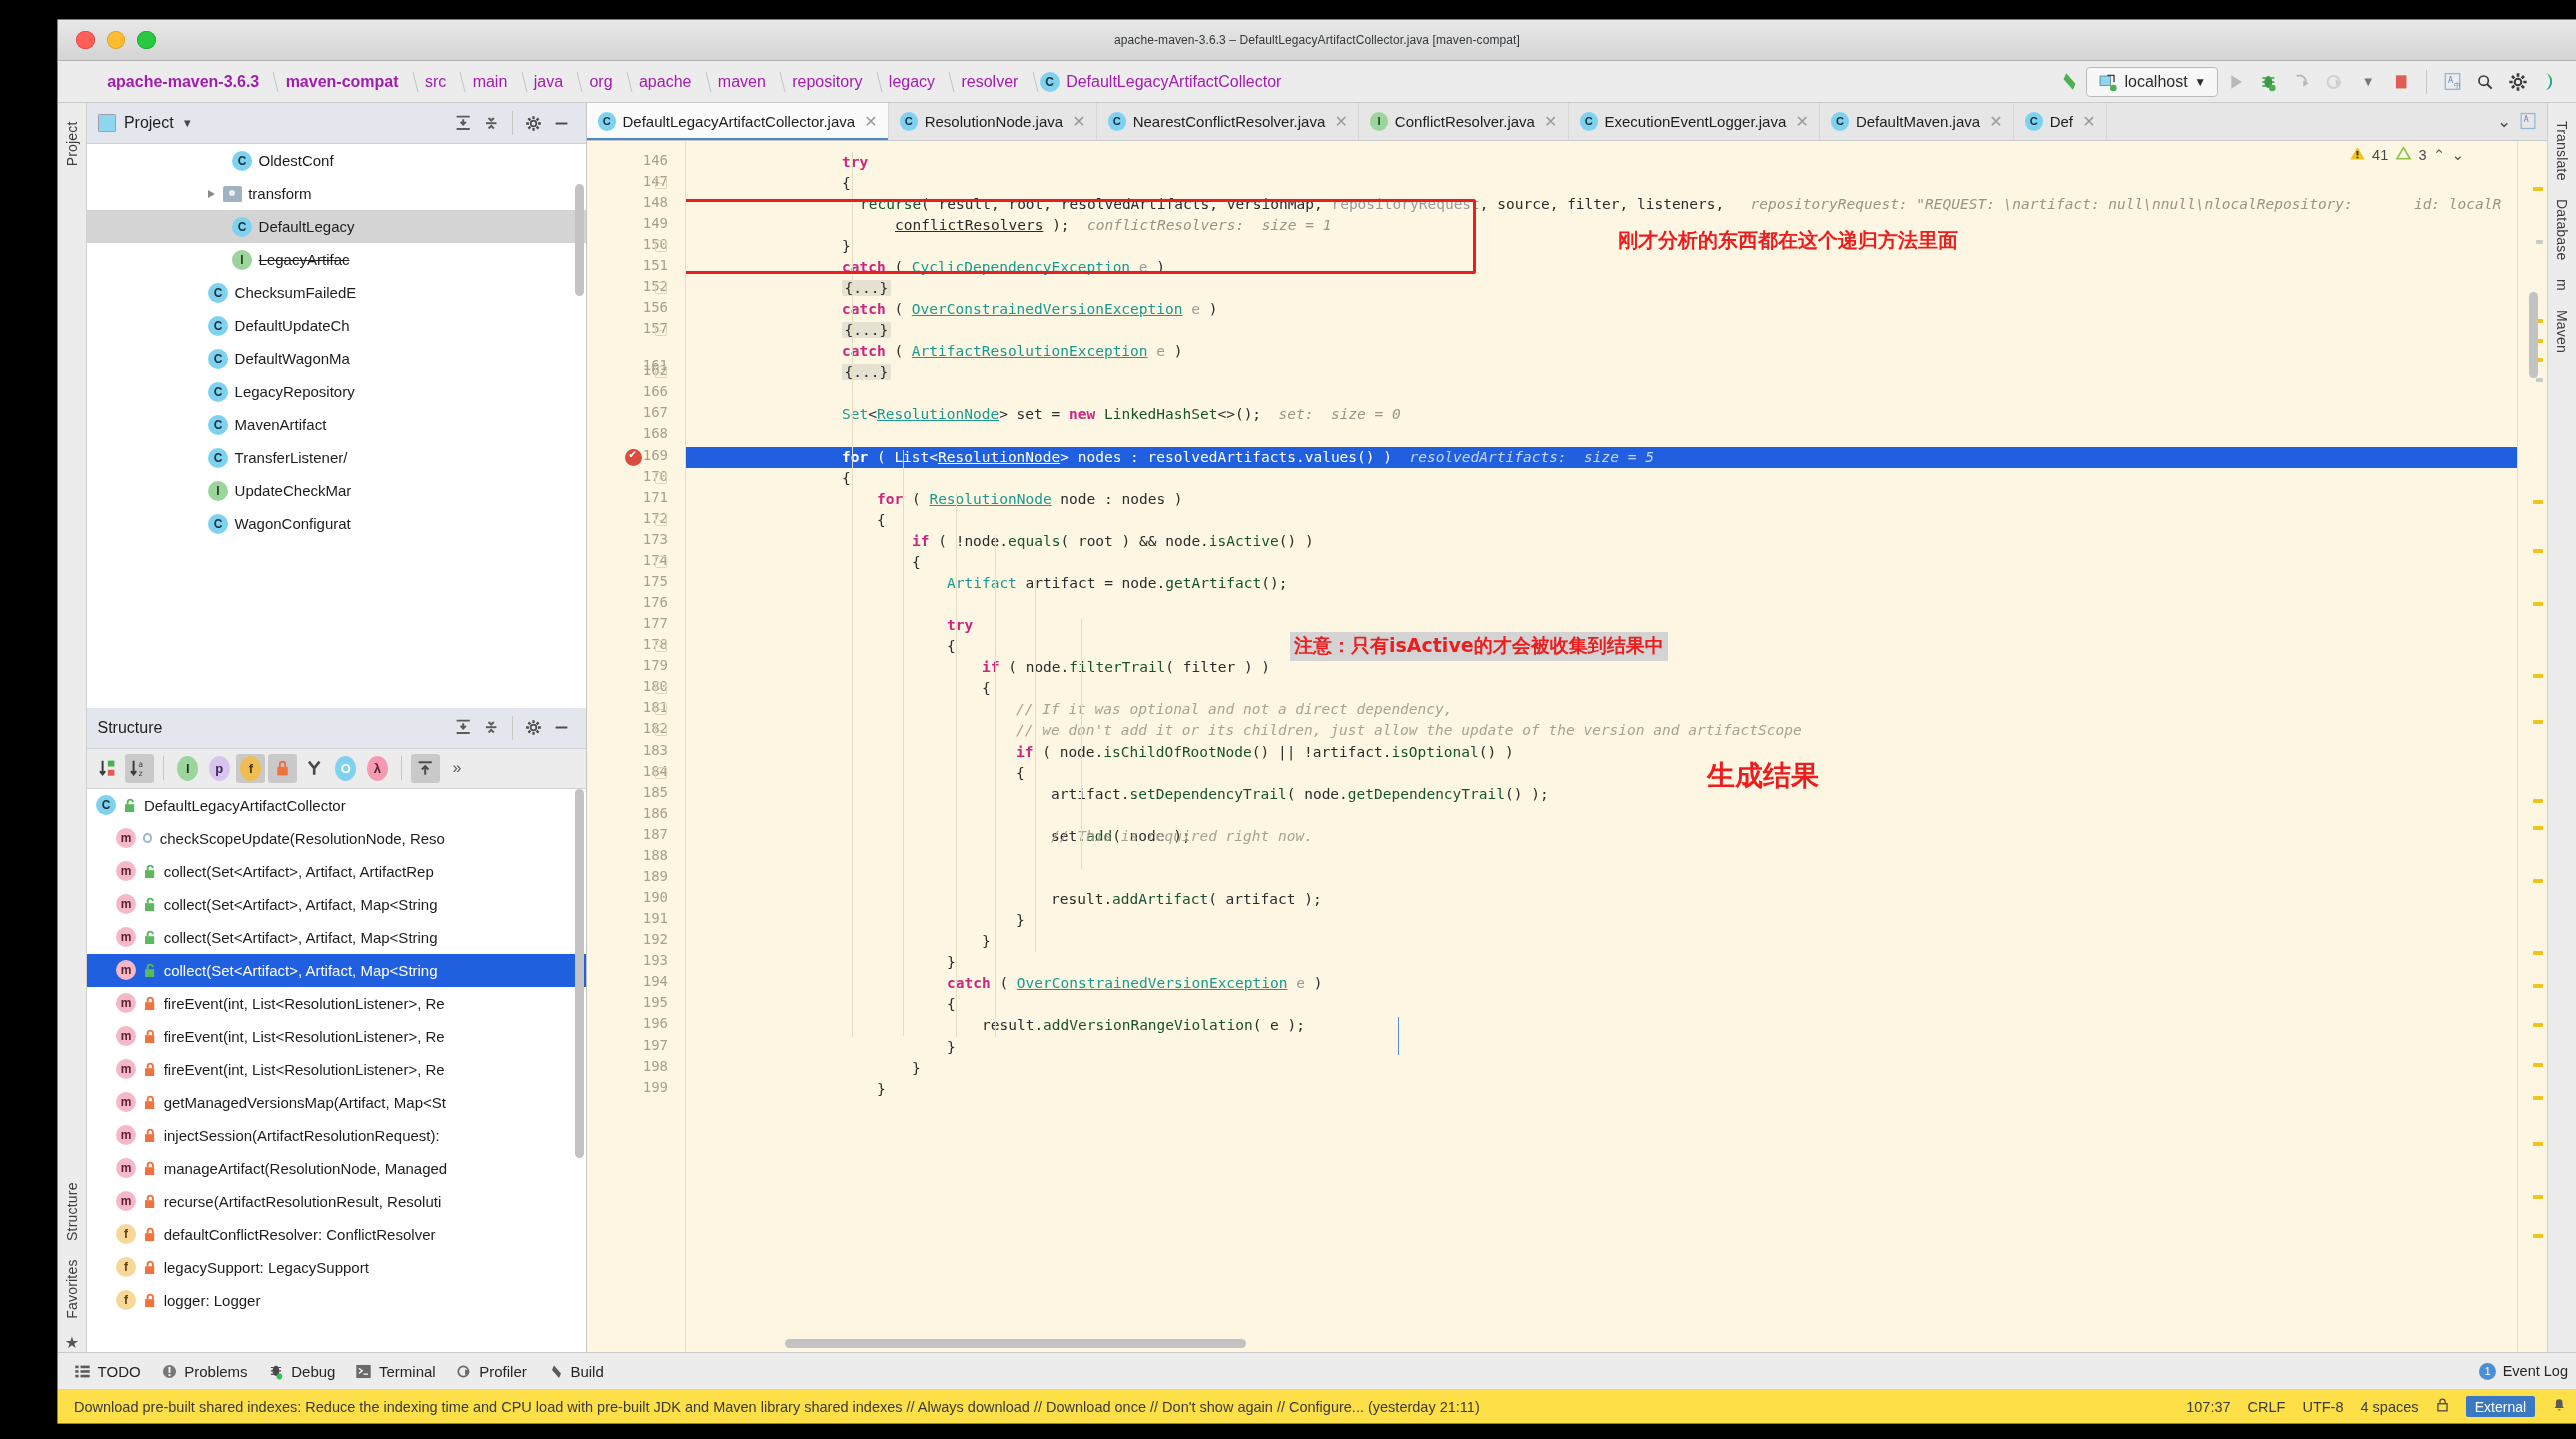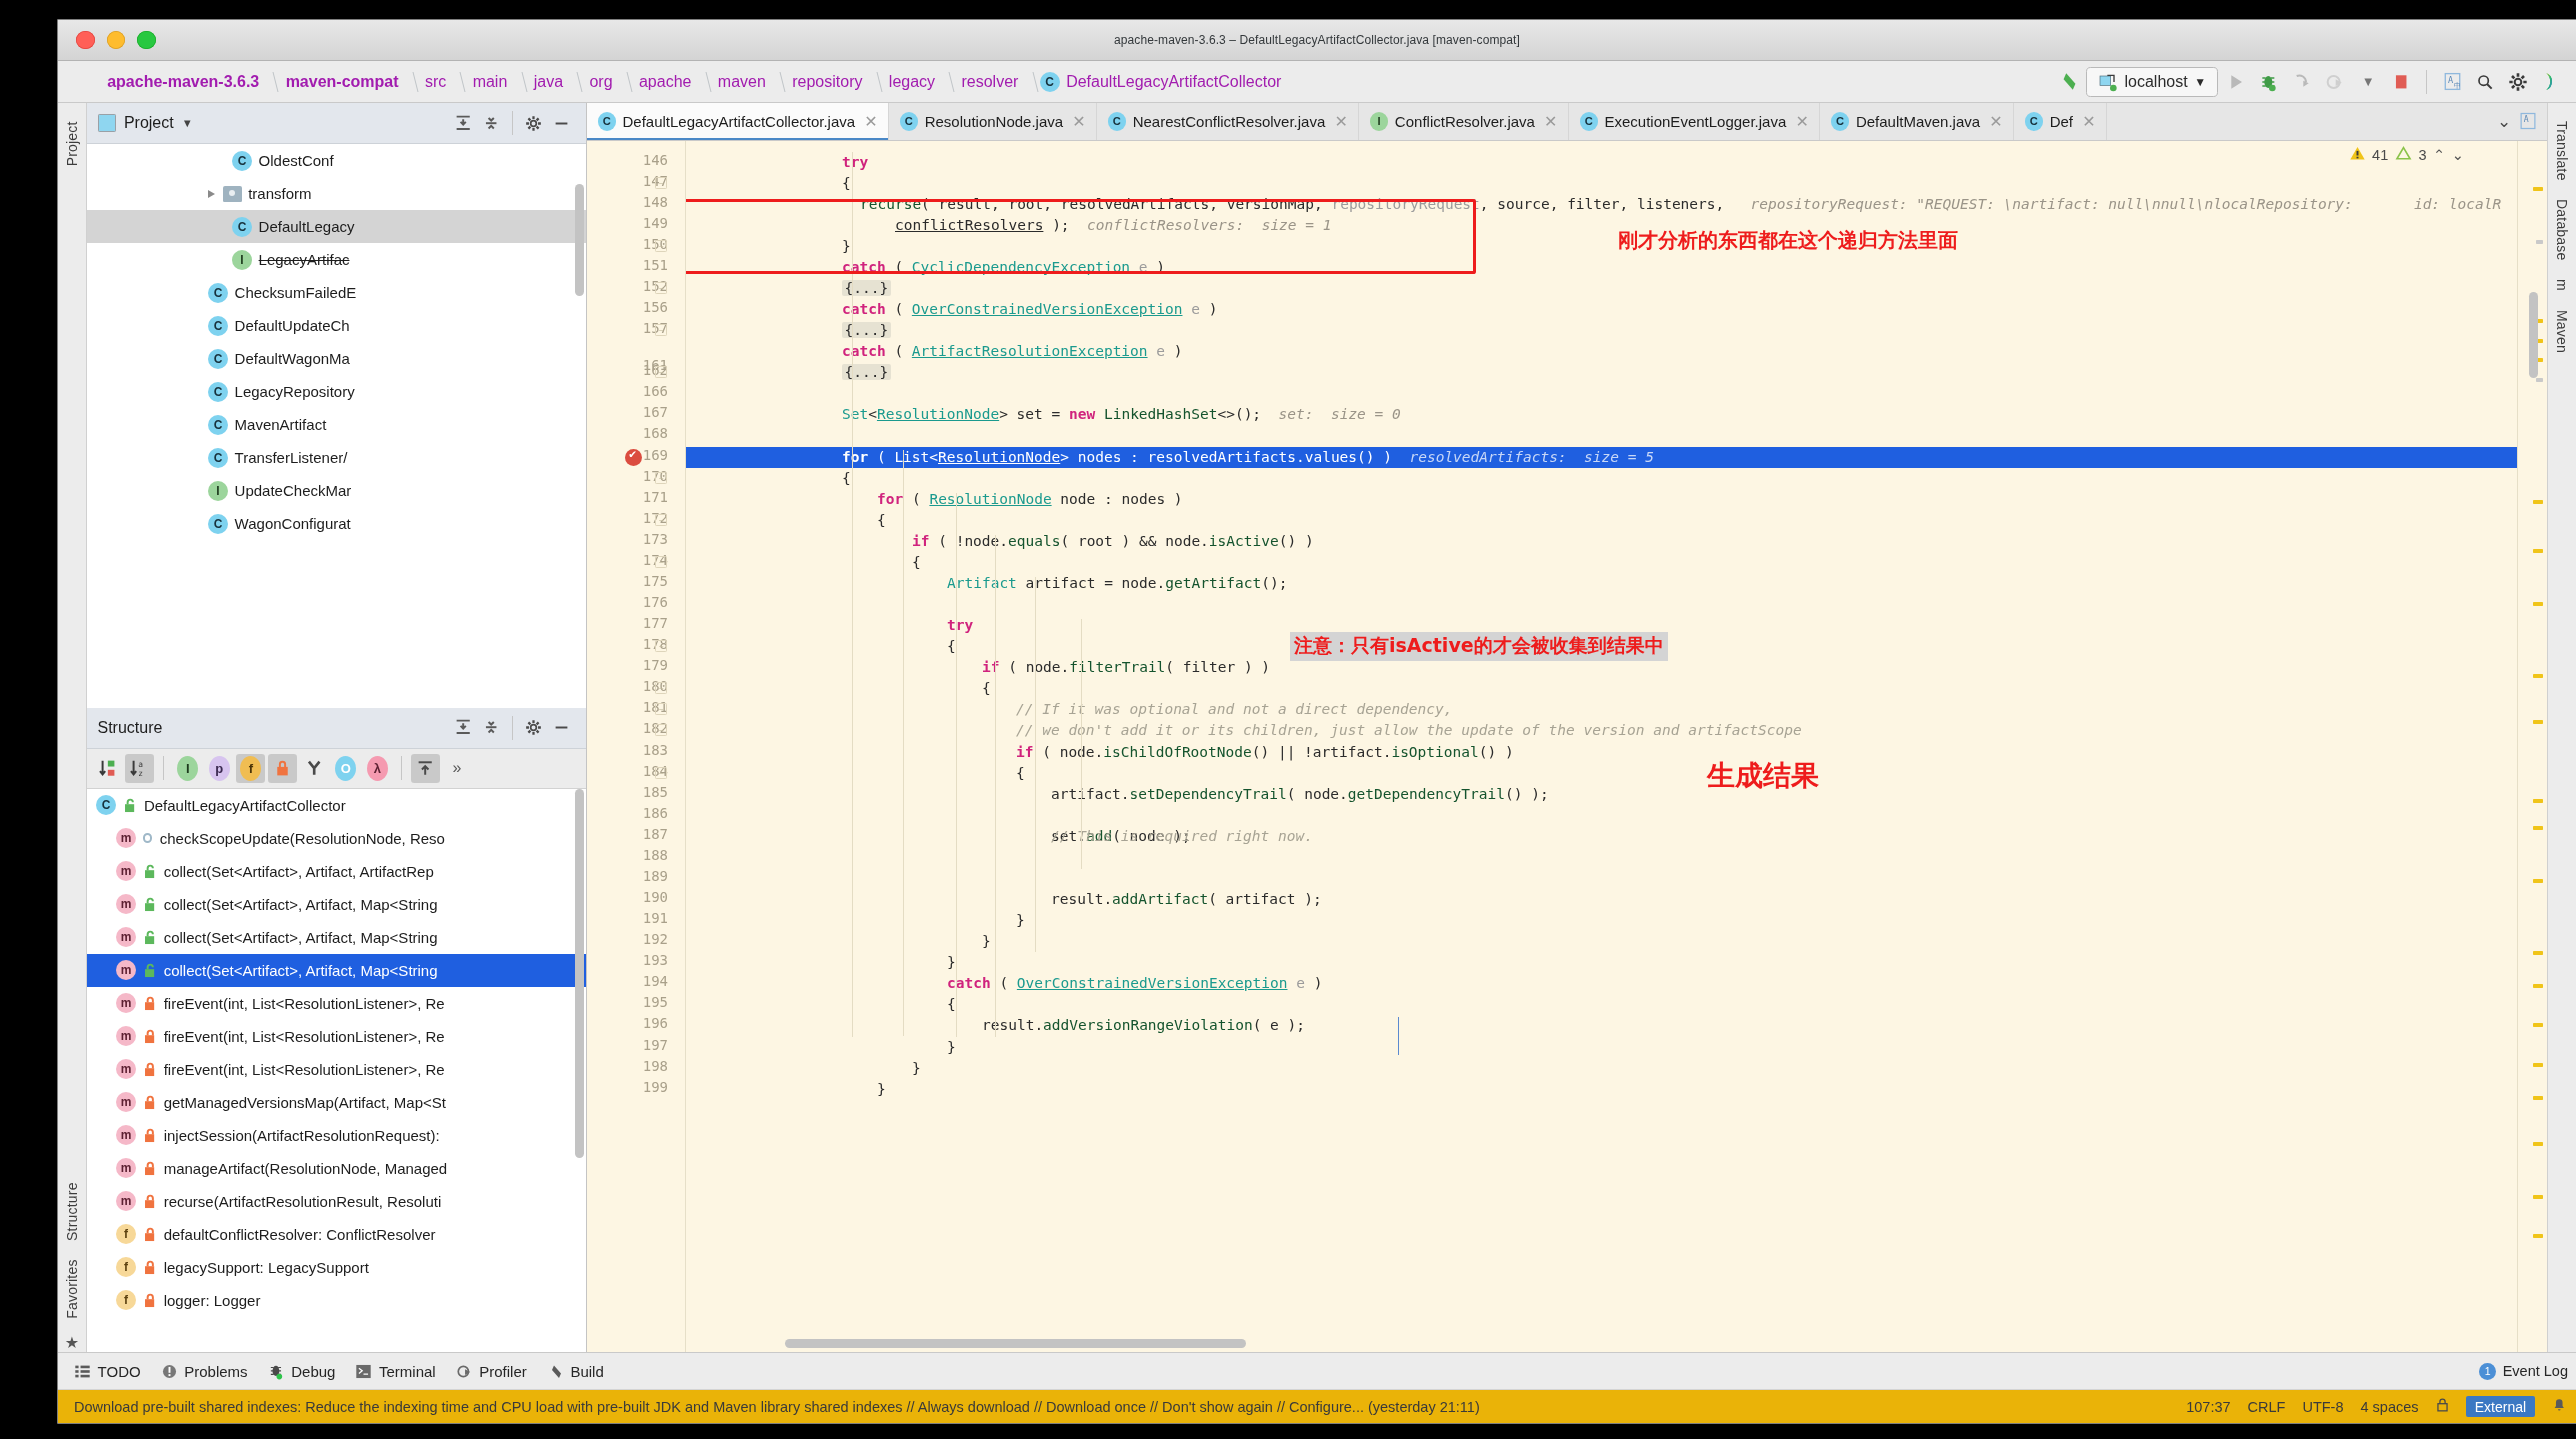--- a/index.html
+++ b/index.html
@@ -240,21 +240,21 @@
     position: absolute; bottom: 4px; height: 9.2px; border-radius: 4.6px; background: #c3c3c3;
   }
   
   .bottombar {
     height: 37px; flex: 0 0 37px; background: #ececec;
     border-top: 0.7px solid #c9c9c9;
     display: flex; align-items: center; padding: 0 8px 0 16px; gap: 20px;
   }
   .btool { display: flex; align-items: center; gap: 6.6px; font-size: 15px; color: #262626; }
   .statusbar {
-    height: 34px; flex: 0 0 34px; background: #eab308;
+    height: 34px; flex: 0 0 34px; background: #fde047;
     border-top: 0.7px solid #d4d4d4;
     display: flex; align-items: center; padding: 0 9.2px 0 16px;
     font-size: 14.5px; color: #3a3a3a; gap: 17px;
   }
   .statusmsg { flex: 1; white-space: nowrap; overflow: hidden; text-overflow: ellipsis; }
   .external {
     background: #3b78c3; color: #fff; padding: 2.6px 9.2px; border-radius: 2px;
     font-size: 14px; display: inline-flex; align-items: center; gap: 5.3px;
   }
   .eventlog { display: inline-flex; align-items: center; gap: 6.6px; font-size: 14.5px; color: #262626; }

